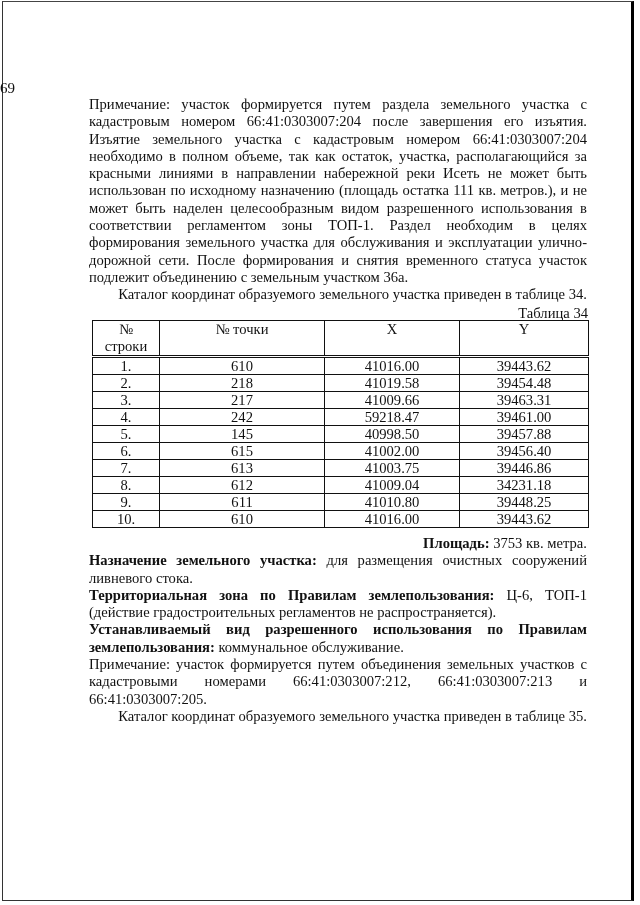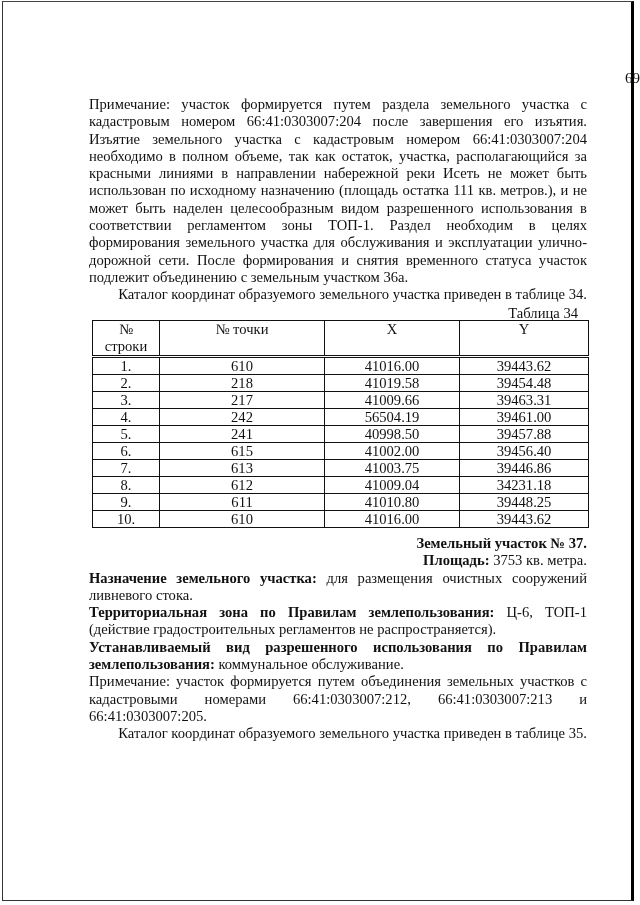--- a/index.html
+++ b/index.html
@@ -1,27 +1,27 @@
 <!DOCTYPE html>
 <html><head>
 <meta charset="utf-8">
 <style>
   html, body { margin:0; padding:0; background:#ffffff; }
   body { width:640px; height:905px; position:relative; overflow:hidden;
          font-family:"Liberation Serif", "DejaVu Serif", serif; color:#111; }
   .frame { position:absolute; left:2px; top:1px; width:632px; height:900px;
            border-top:1px solid #444; border-left:1px solid #333;
            border-right:3px solid #000; border-bottom:1px solid #333; box-sizing:border-box; }
-  .page-number { position:absolute; top:70px; left:0; width:640px; text-align:right;
+  .page-number { position:absolute; top:80px; left:0; width:640px; text-align:left;
                  font-size:15px; }
   .text { position:absolute; left:89px; width:498px; font-size:14.6px; line-height:17.3px; }
   .just { text-align:justify; text-align-last:left; }
   p { margin:0;text-align:right; }
   .b { font-weight:bold; }
-  .caption { position:absolute; top:305px; right:62px; font-size:14.6px; }
+  .caption { position:absolute; top:305px; right:52px; font-size:14.6px; }
   table.coords { position:absolute; left:92px; top:320px; width:497px;
                  border-collapse:collapse; font-size:14.6px; }
   table.coords td, table.coords th { border:1px solid #111; text-align:center;
                  padding:0; font-weight:normal; height:16px; line-height:16px; }
   table.coords thead th { vertical-align:top; height:34px; line-height:17px; }
   table.coords thead tr { border-bottom:3px double #111; }
   table.coords thead th.c1 { width:64px; }
   table.coords thead th.c2 { width:159px; }
   table.coords thead th.c3 { width:130px; }
   table.coords thead th.c4 { width:124px; }
@@ -67,26 +67,26 @@
       </tr>
     <tr>
         <td>3.</td>
         <td>217</td>
         <td>41009.66</td>
         <td>39463.31</td>
       </tr>
     <tr>
         <td>4.</td>
         <td>242</td>
-        <td>56504.19</td>
+        <td>59218.47</td>
         <td>39461.00</td>
       </tr>
     <tr>
         <td>5.</td>
-        <td>241</td>
+        <td>145</td>
         <td>40998.50</td>
         <td>39457.88</td>
       </tr>
     <tr>
         <td>6.</td>
         <td>615</td>
         <td>41002.00</td>
         <td>39456.40</td>
       </tr>
     <tr>
@@ -110,20 +110,19 @@
     <tr>
         <td>10.</td>
         <td>610</td>
         <td>41016.00</td>
         <td>39443.62</td>
       </tr>
   </tbody>
 </table>
 
 <div class="text" style="top:535px;">
-  <p class="b">Земельный участок № 37.</p>
   <p><span class="b">Площадь:</span><span> 3753 кв. метра.</span></p>
   <p class="just"><span class="b">Назначение земельного участка:</span><span> для размещения очистных сооружений ливневого стока.</span></p>
   <p class="just"><span class="b">Территориальная зона по Правилам землепользования:</span><span> Ц-6, ТОП-1 (действие градостроительных регламентов не распространяется).</span></p>
   <p class="just"><span class="b">Устанавливаемый вид разрешенного использования по Правилам землепользования:</span><span> коммунальное обслуживание.</span></p>
   <p class="just">Примечание: участок формируется путем объединения земельных участков с кадастровыми номерами 66:41:0303007:212, 66:41:0303007:213 и 66:41:0303007:205.</p>
   <p>Каталог координат образуемого земельного участка приведен в таблице 35.</p>
 </div>
 
 </body></html>

